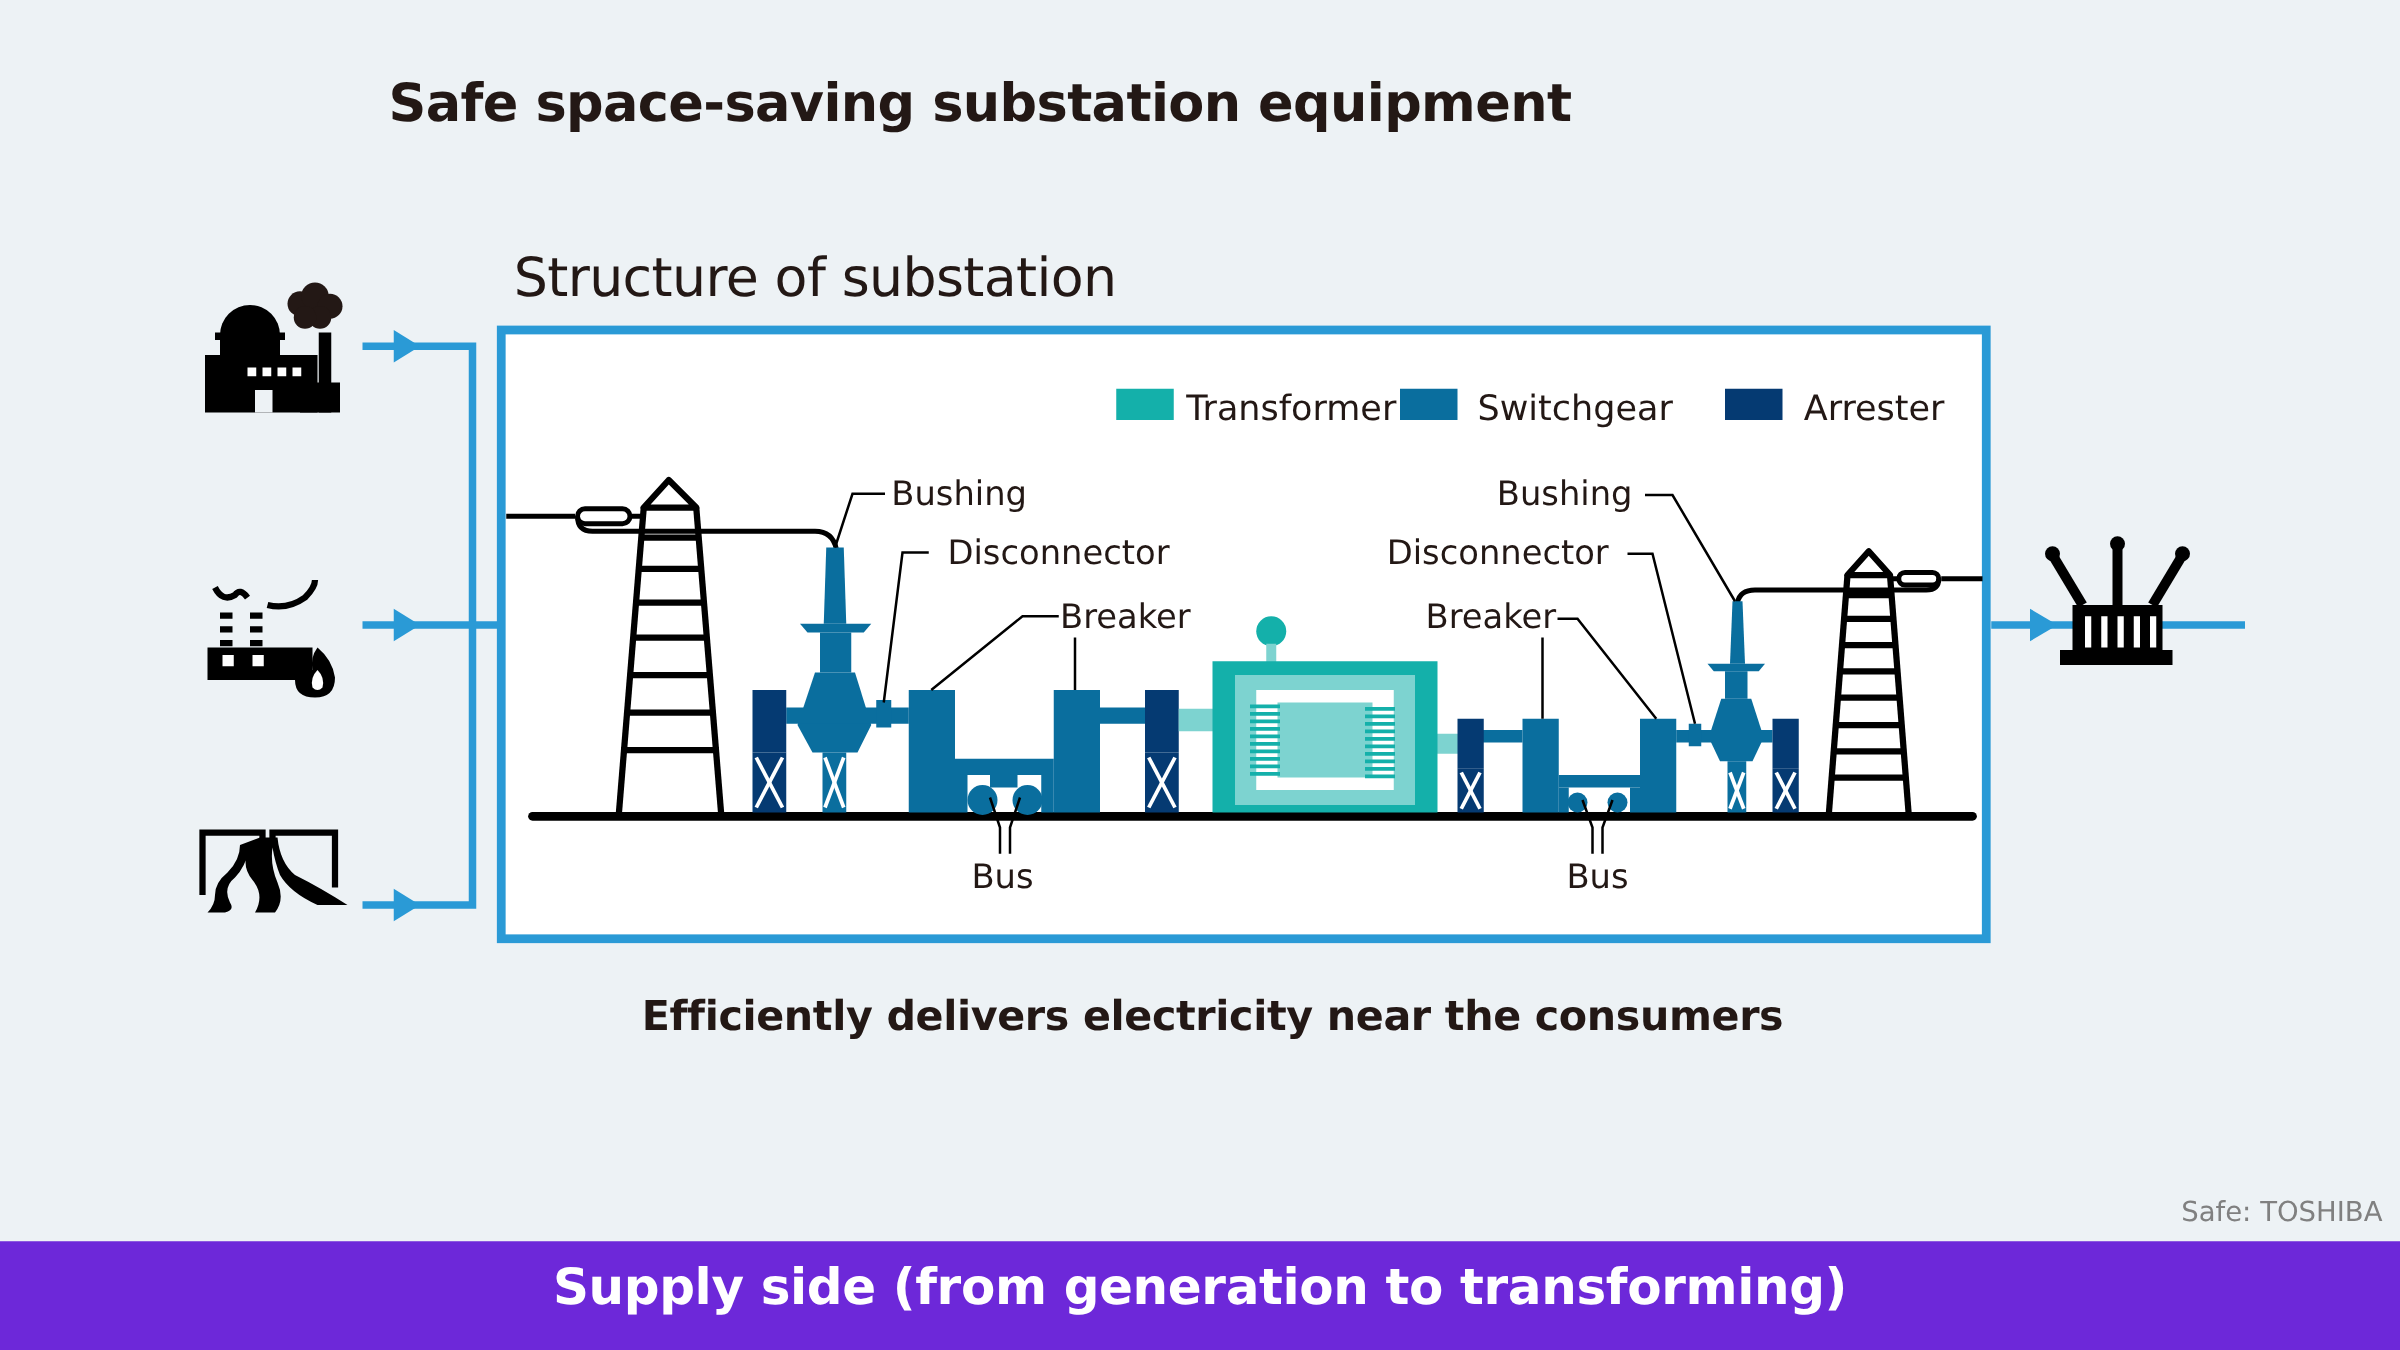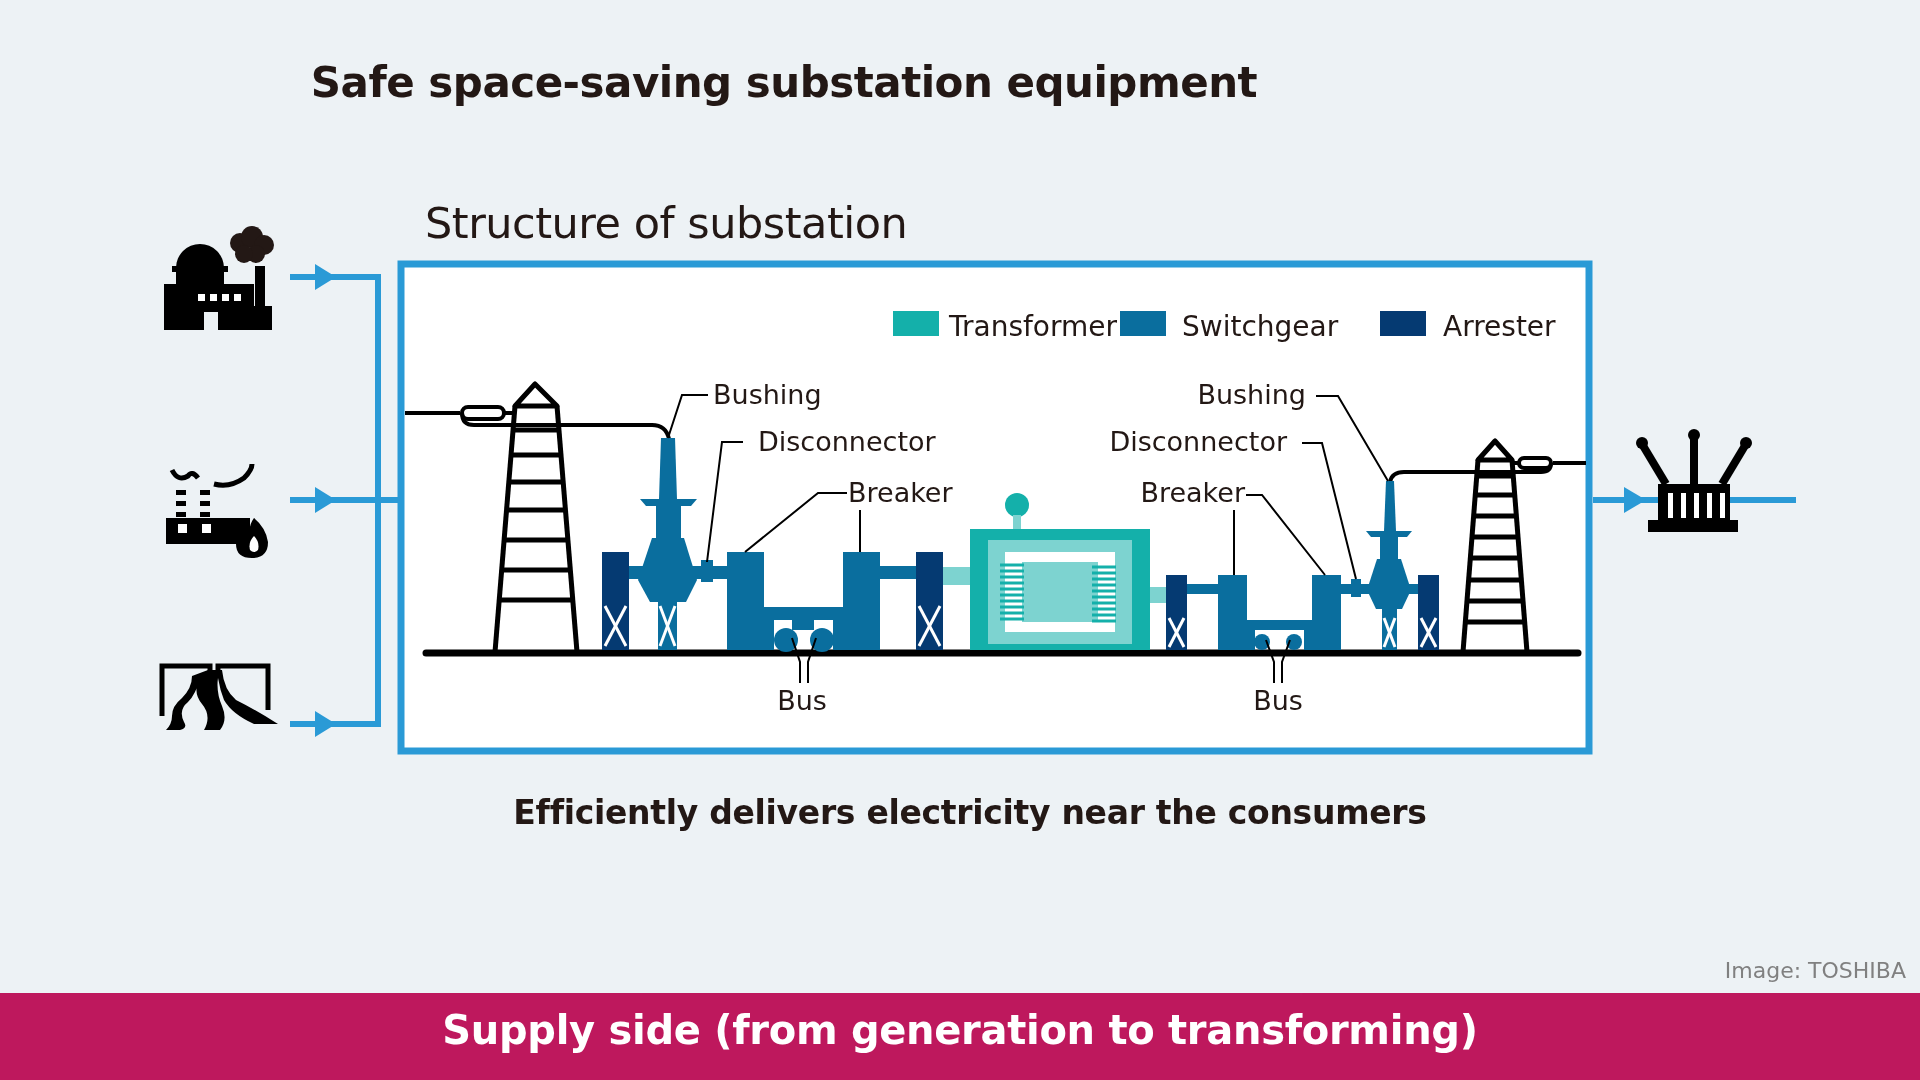--- a/index.html
+++ b/index.html
@@ -1,21 +1,21 @@
 <!DOCTYPE html>
 <html><head>
 <meta charset="utf-8">
 <style>
   html,body{margin:0;padding:0;}
   body{width:1920px;height:1080px;background:#edf2f5;position:relative;overflow:hidden;font-family:"DejaVu Sans",sans-serif;}
   .title{position:absolute;left:0;width:1568px;top:58px;text-align:center;font-size:42px;font-weight:bold;color:#231815;letter-spacing:-0.5px;}
-  .subtitle{position:absolute;left:411px;top:198px;font-size:43px;color:#231815;letter-spacing:-0.5px;margin-left:14px;}
+  .subtitle{position:absolute;left:411px;top:198px;font-size:43px;color:#231815;letter-spacing:-0.5px;}
   .caption{position:absolute;left:0;width:1940px;top:793px;text-align:center;font-size:33px;font-weight:bold;color:#231815;letter-spacing:-0.3px;}
   .credit{position:absolute;right:14px;top:958px;font-size:22px;color:#808080;}
-  .footer{position:absolute;left:0;top:993px;width:1920px;height:87px;background:#be185d;}
+  .footer{position:absolute;left:0;top:993px;width:1920px;height:87px;background:#6d28d9;}
   .footer-text{position:absolute;left:0;width:1920px;top:14px;text-align:center;font-size:40px;color:#ffffff;font-weight:bold;letter-spacing:-0.3px;}
   svg.diagram{position:absolute;left:0;top:0;}
   .lbl{font-family:"DejaVu Sans",sans-serif;font-size:27px;fill:#231815;}
   .leg{font-family:"DejaVu Sans",sans-serif;font-size:28px;fill:#231815;}
 </style>
 </head>
 <body>
 
 <div class="title">Safe space-saving substation equipment</div>
 <div class="subtitle">Structure of substation</div>
@@ -251,16 +251,16 @@
   <text x="848" y="502" class="lbl">Breaker</text>
   <text x="802" y="710" class="lbl" text-anchor="middle">Bus</text>
 
   <text x="1306" y="404" class="lbl" text-anchor="end">Bushing</text>
   <text x="1287" y="451" class="lbl" text-anchor="end">Disconnector</text>
   <text x="1245" y="502" class="lbl" text-anchor="end">Breaker</text>
   <text x="1278" y="710" class="lbl" text-anchor="middle">Bus</text>
 </svg>
 
 <div class="caption">Efficiently delivers electricity near the consumers</div>
-<div class="credit">Image: TOSHIBA</div>
+<div class="credit">Safe: TOSHIBA</div>
 <div class="footer">
   <div class="footer-text">Supply side (from generation to transforming)</div>
 </div>
 
 </body></html>

